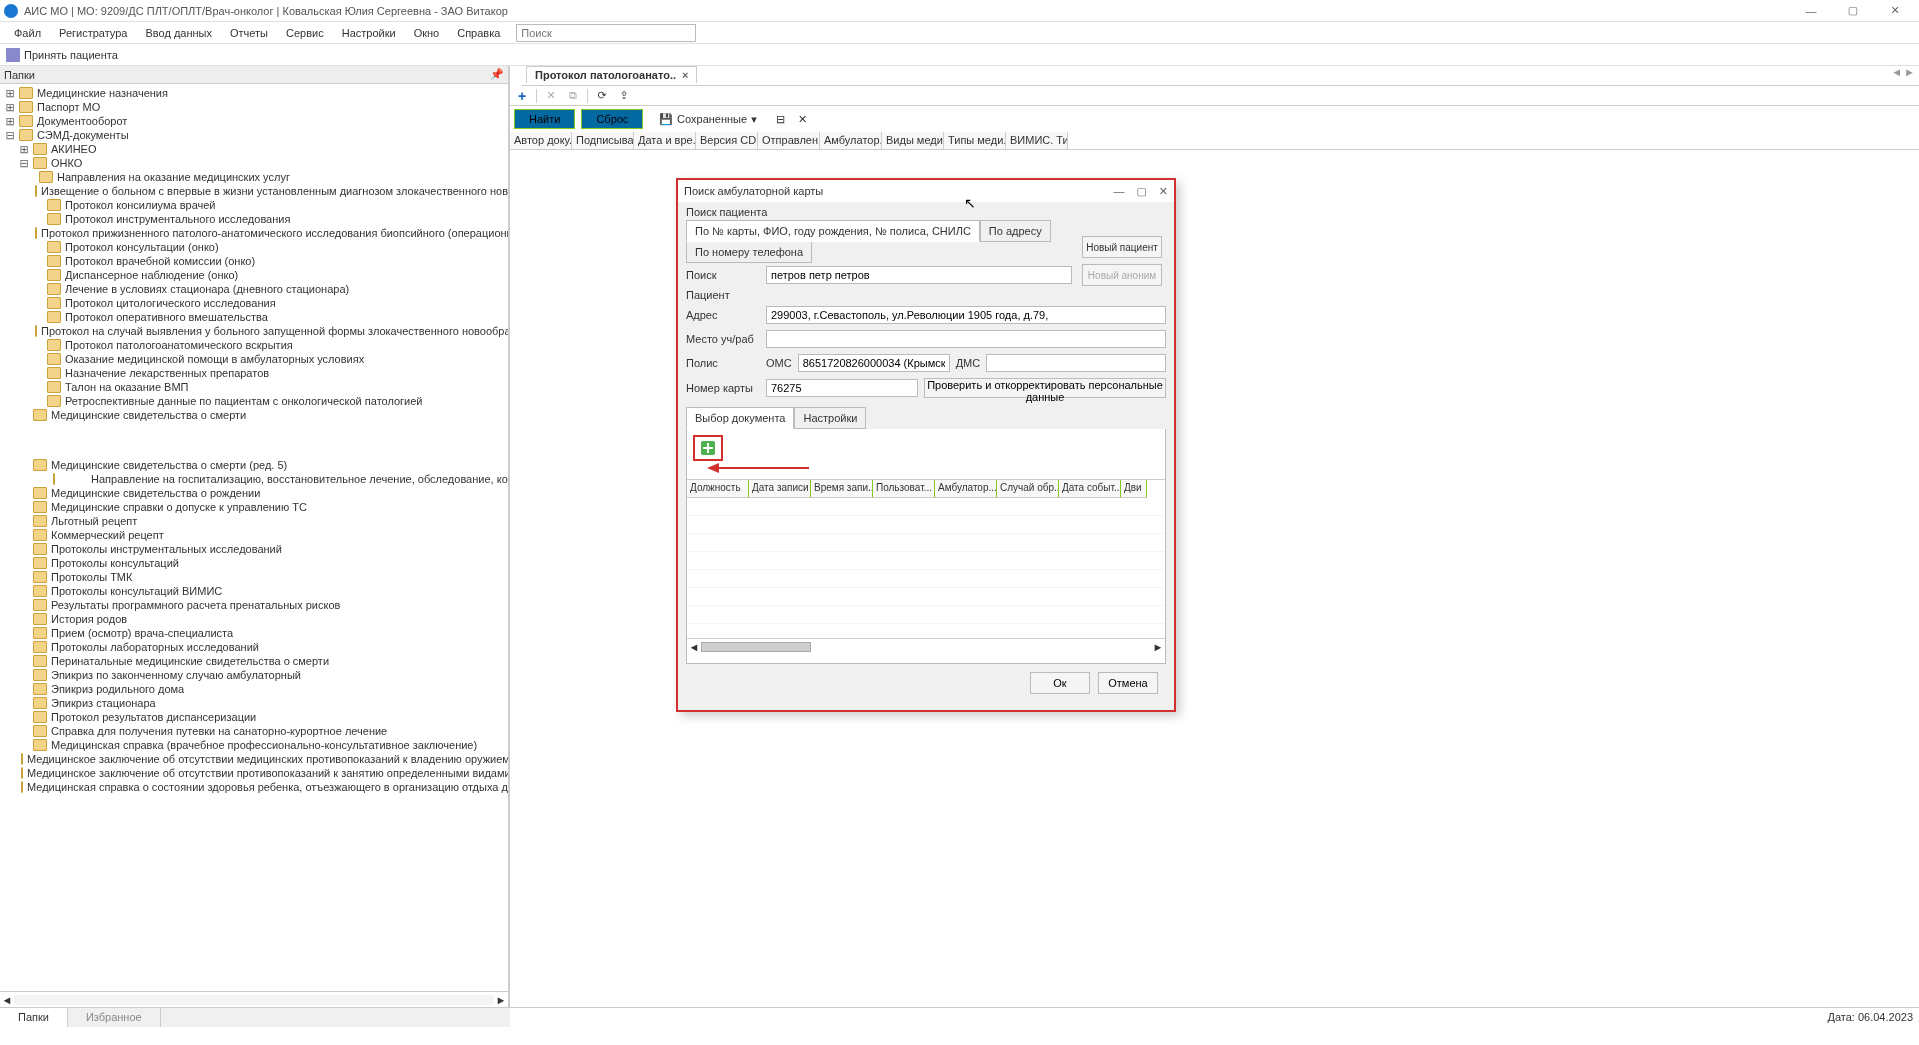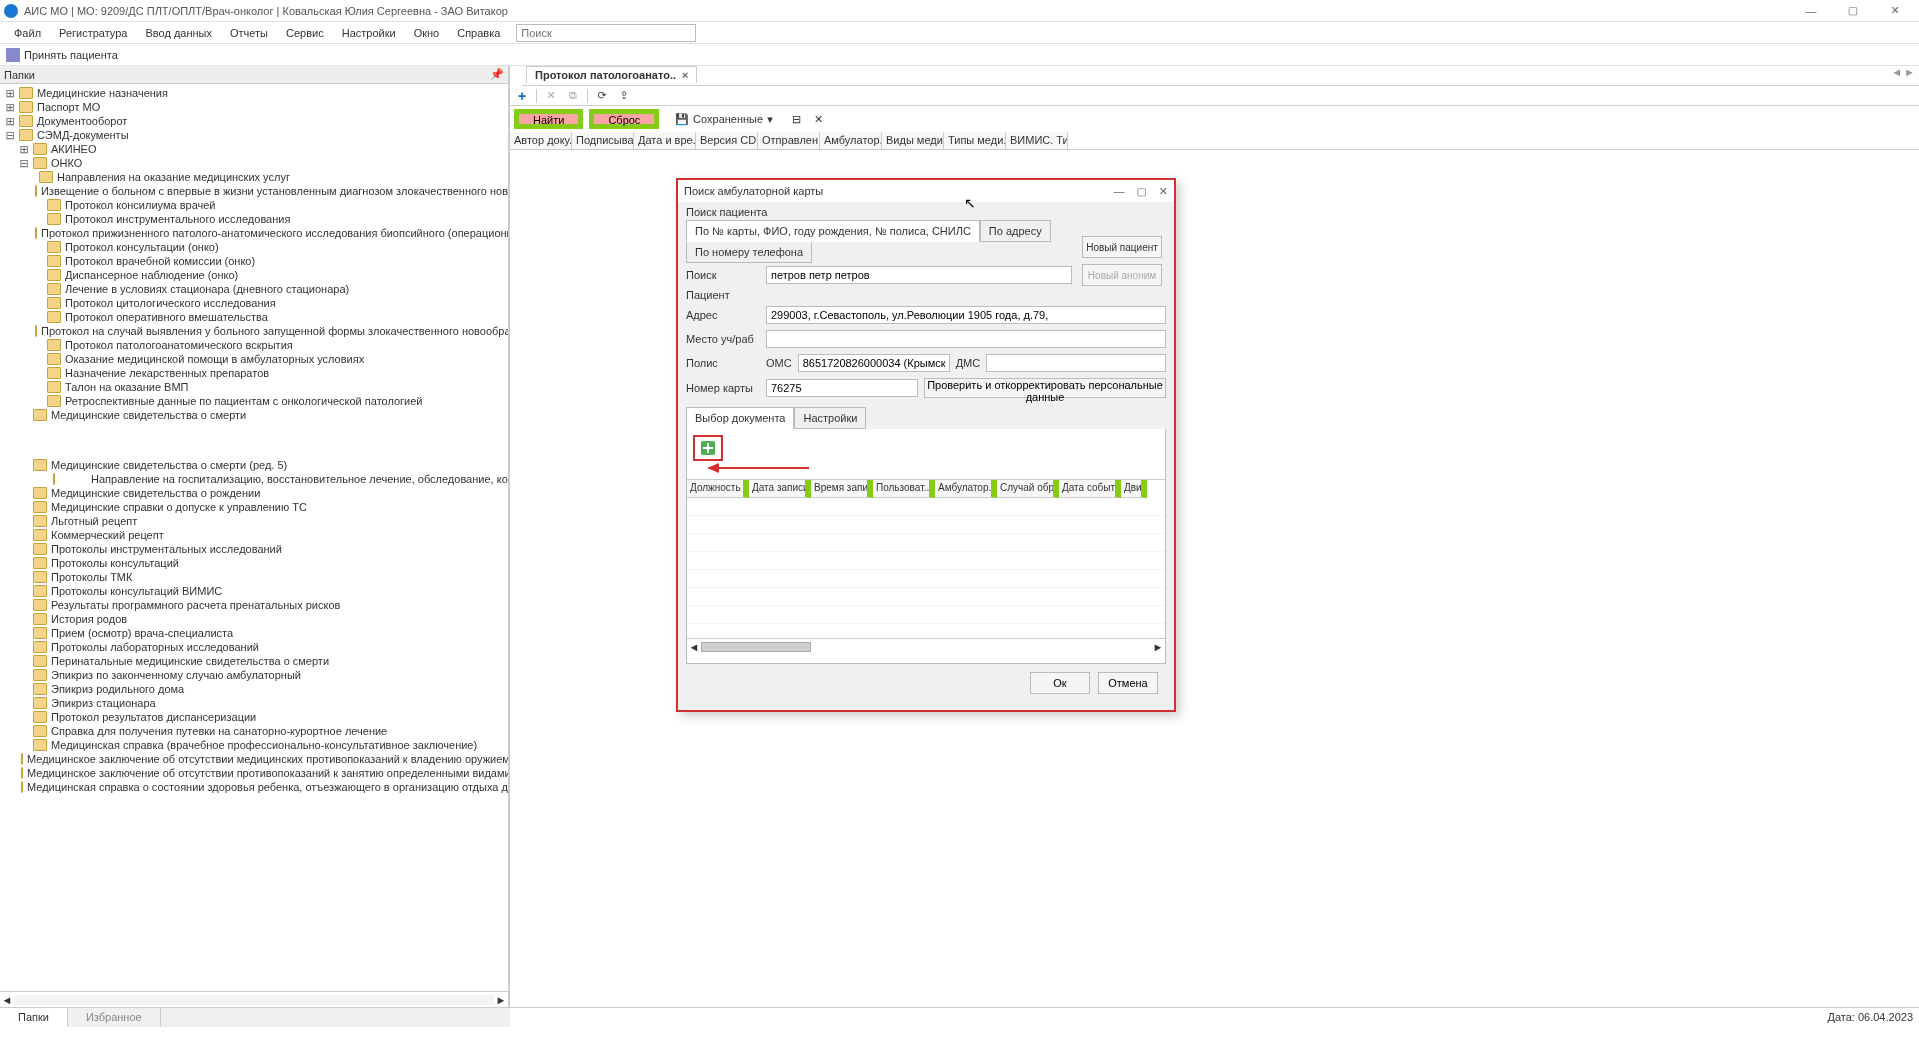--- a/index.html
+++ b/index.html
@@ -34,21 +34,21 @@
 .right-panel { flex:1; display:flex; flex-direction:column; }
 .doc-tabs { height: 20px; display:flex; align-items:flex-start; border-bottom:1px solid #ccc; padding:0 4px;margin-left:12px; }
 .doc-tab { display:flex; align-items:center; gap:6px; padding:2px 8px; border:1px solid #ccc; border-bottom:none; background:#fff; font-weight:bold;font-size:11px;}
 .doc-tab .close { cursor:pointer; color:#666; }
 .nav-arrows { margin-left:auto; display:flex; gap:2px; color:#999; }
 .doc-toolbar { height: 20px; display:flex; align-items:center; padding:0 4px; gap:6px; border-bottom:1px solid #ccc; }
 .dtb-btn { width:16px;height:16px; display:flex;align-items:center;justify-content:center; cursor:pointer; }
 .plus { color:#1565c0; font-size:14px; font-weight:bold; }
 .filter-row { height:26px; display:flex; align-items:center; padding:0 4px; gap:6px; }
 .filter-input { flex:1; max-width:735px; height:20px; border:1px solid #bbb; background:#fffde7; padding:0 4px; font-style:italic; text-decoration:underline; color:#555; margin-left:2px;}
-.fbtn { height:20px; padding:0 14px; border:5px solid #84cc16; background:#fca5a5; cursor:pointer; }
+.fbtn { height:20px; padding:0 14px; border:1px solid #84cc16; background:#0369a1; cursor:pointer; }
 .saved-dd { height:20px; padding:0 10px; display:flex;align-items:center;gap:4px; cursor:pointer; }
 .grid-headers { height:18px; display:flex; border-bottom:1px solid #ccc; }
 .gh { border-right:1px solid #ccc; padding:2px 4px; overflow:hidden; white-space:nowrap; background:#f7f7f7; }
 .grid-body { flex:1; }
 .statusbar { height:18px; border-top:1px solid #ccc; display:flex; align-items:center; padding:0 6px; }
 .statusbar .date { margin-left:auto; }
 
 
 .dialog { position:absolute; left:676px; top:178px; width:500px; height:534px; border:2px solid #d32f2f; background:#f0f0f0; box-shadow:4px 4px 10px rgba(0,0,0,.2); display:flex; flex-direction:column; }
 .dlg-title { height:22px; display:flex; align-items:center; padding:0 6px; background:#fff; }
@@ -77,21 +77,21 @@
 .add-btn { width:30px; height:26px; border:2px solid #d32f2f; background:#fff; display:flex; align-items:center; justify-content:center; cursor:pointer; }
 .add-btn .plus-g { width:14px;height:14px; background:#4caf50; border-radius:2px; position:relative; }
 .add-btn .plus-g::before, .add-btn .plus-g::after { content:''; position:absolute; background:#fff; }
 .add-btn .plus-g::before { left:6px; top:2px; width:2px; height:10px; }
 .add-btn .plus-g::after { top:6px; left:2px; height:2px; width:10px; }
 .arrow-annot { display:inline-block; margin-left:14px; position:relative; }
 .arrow-line { width:90px; height:2px; background:#d32f2f; display:inline-block; vertical-align:middle; }
 .arrow-head { display:inline-block; width:0;height:0; border-right:12px solid #d32f2f; border-top:5px solid transparent; border-bottom:5px solid transparent; vertical-align:middle;}
 .dlg-grid { flex:1; border-top:1px solid #ccc; overflow:hidden; }
 .dgh-row { display:flex; height:18px; }
-.dgh { border-right:6px solid #84cc16; border-bottom:1px solid #ccc; padding:2px 3px; background:#f7f7f7; overflow:hidden; white-space:nowrap; font-size:10px; }
+.dgh { border-right:1px solid #84cc16; border-bottom:1px solid #ccc; padding:2px 3px; background:#f7f7f7; overflow:hidden; white-space:nowrap; font-size:10px; }
 .dlg-grid-body { height:140px; background:repeating-linear-gradient(#fff,#fff 17px,#f4f4f4 17px,#f4f4f4 18px);}
 .dlg-hscroll { height:16px; display:flex; align-items:center; border-top:1px solid #ccc; }
 .dlg-hscroll .thumb { width:110px; height:10px; background:#cfcfcf; border:1px solid #aaa;}
 .dlg-footer { padding:8px; display:flex; justify-content:flex-end; gap:8px;}
 .dlg-footer button { width:60px; height:22px; border:1px solid #bbb; background:#f5f5f5; cursor:pointer;}
 .cursor-annot { position:absolute; left:964px; top:195px; font-size:14px; pointer-events:none; color:#000;}
 </style>
 </head>
 <body>
 

